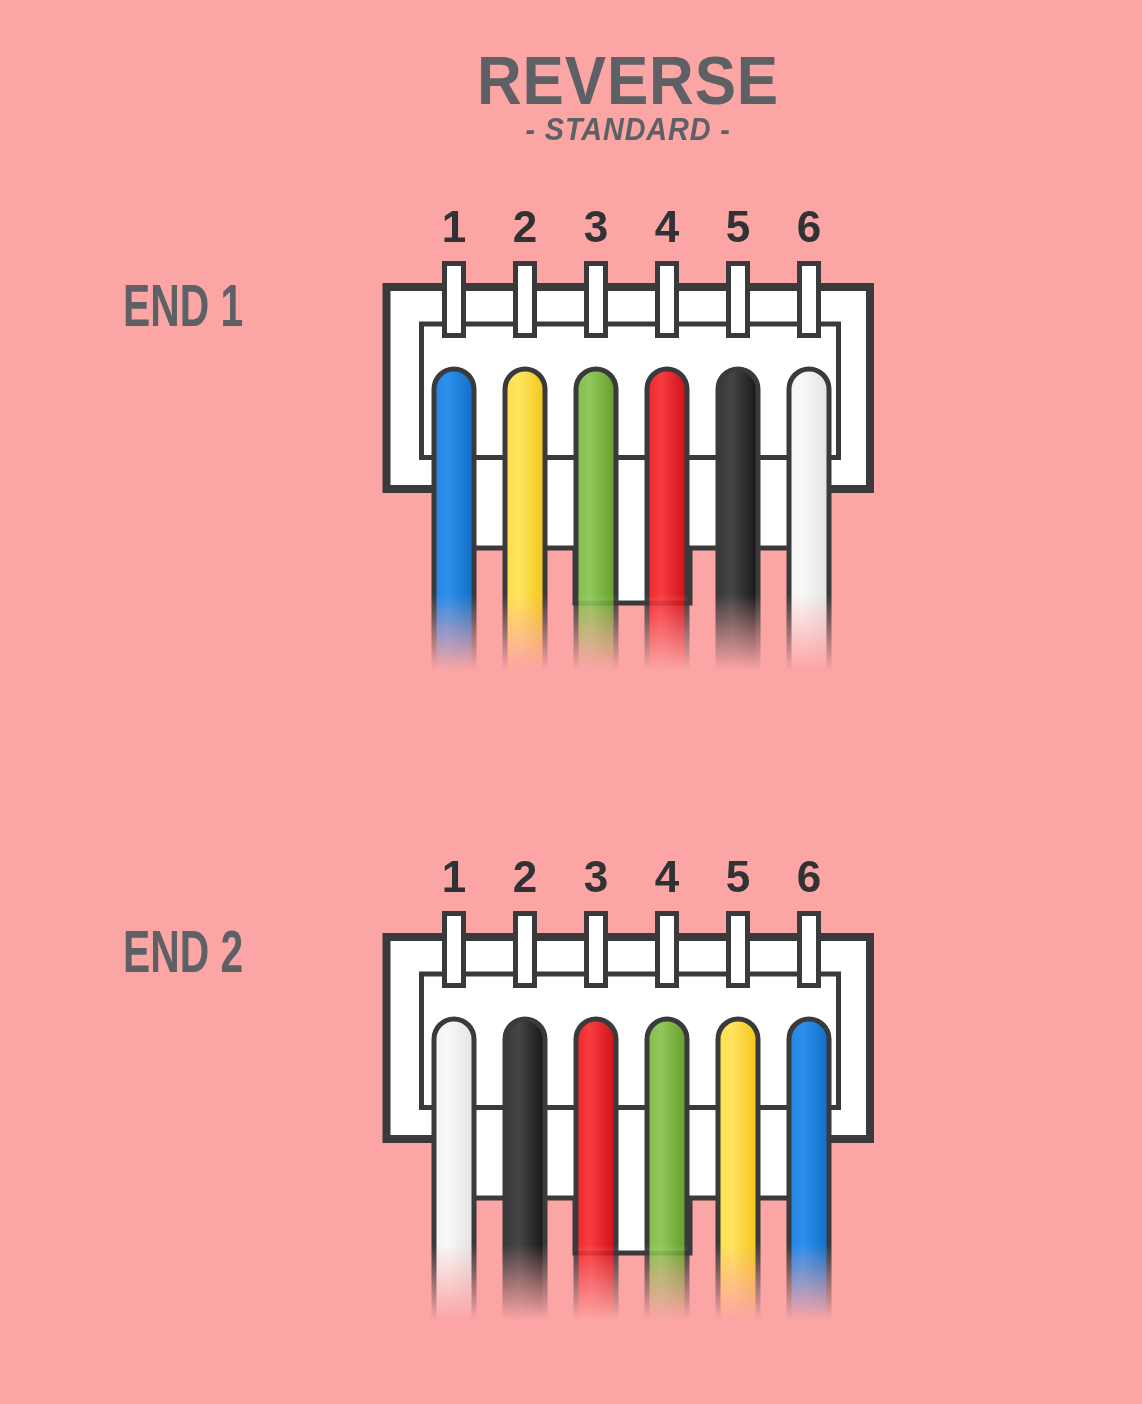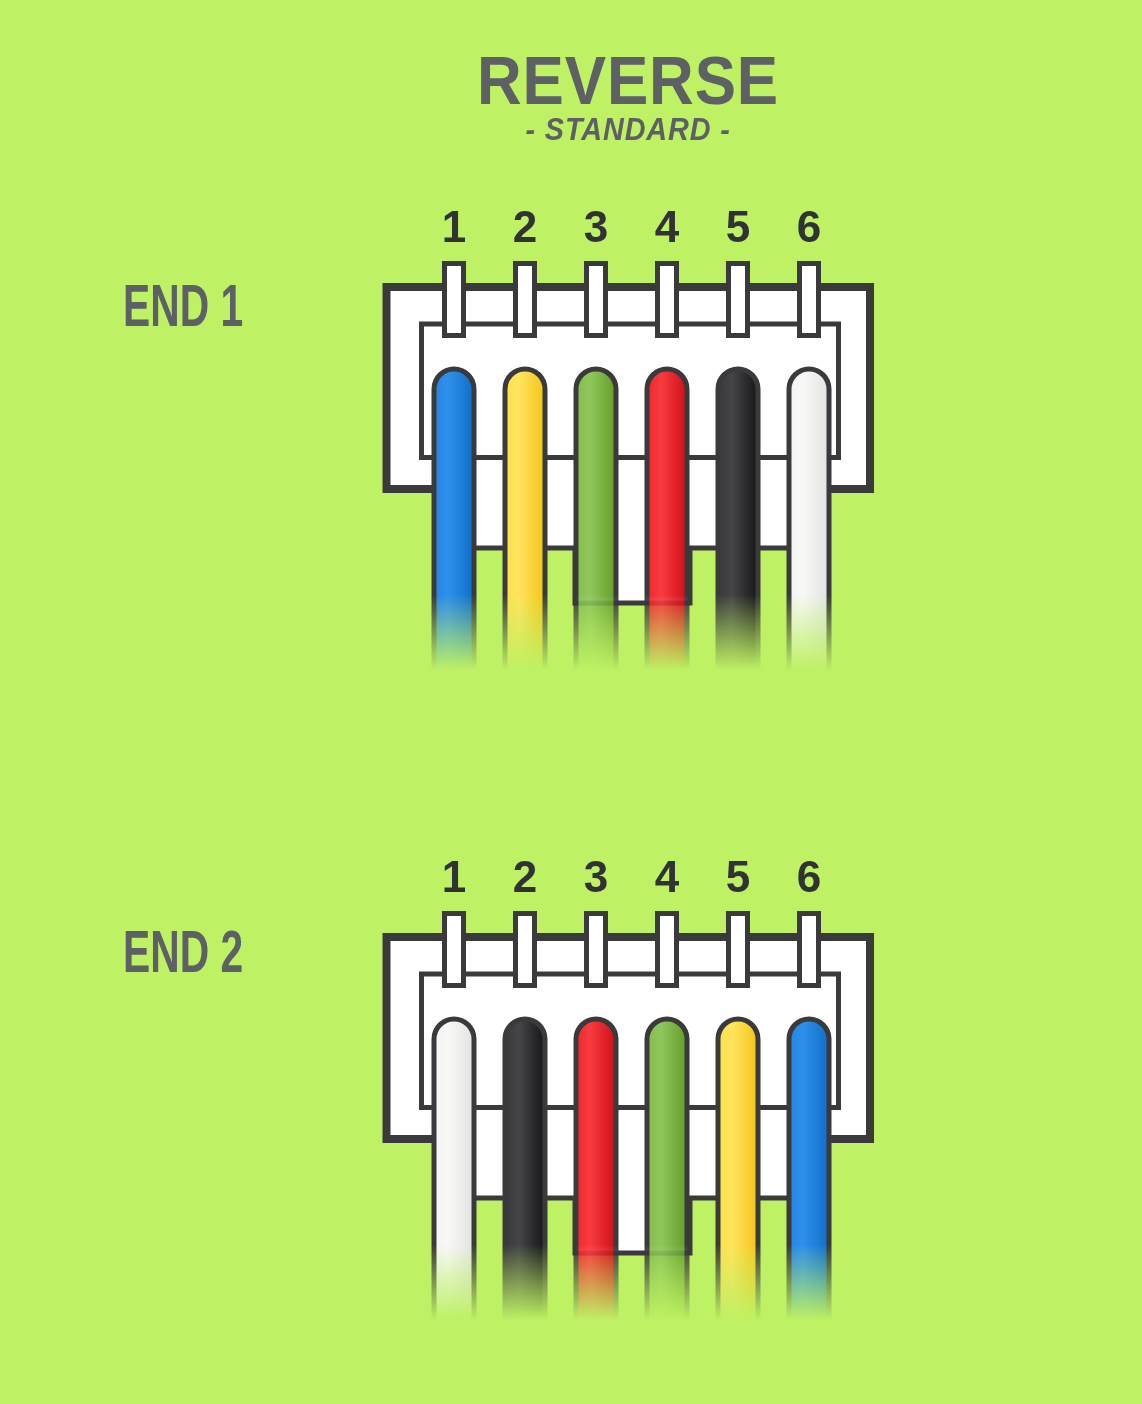--- a/index.html
+++ b/index.html
@@ -1,17 +1,17 @@
 <!DOCTYPE html>
 <html><head>
 <meta charset="utf-8">
 <style>
   html,body{margin:0;padding:0;background:#ffffff;}
   .page{
-    position:relative;width:1142px;height:1404px;background:#bef264;overflow:hidden;
+    position:relative;width:1142px;height:1404px;background:#fca5a5;overflow:hidden;
     font-family:"Liberation Sans", sans-serif;
   }
   .title{
     position:absolute;left:363px;top:46px;width:530px;text-align:center;
     font-size:68px;font-weight:bold;color:#5d6165;line-height:1;white-space:nowrap;
   }
   .title .squeeze{display:inline-block;transform:scaleX(.91);transform-origin:center;letter-spacing:1px;}
   .subtitle{
     position:absolute;left:363px;top:113px;width:530px;text-align:center;
     font-size:32px;font-style:italic;font-weight:bold;color:#5d6165;line-height:1;white-space:nowrap;

